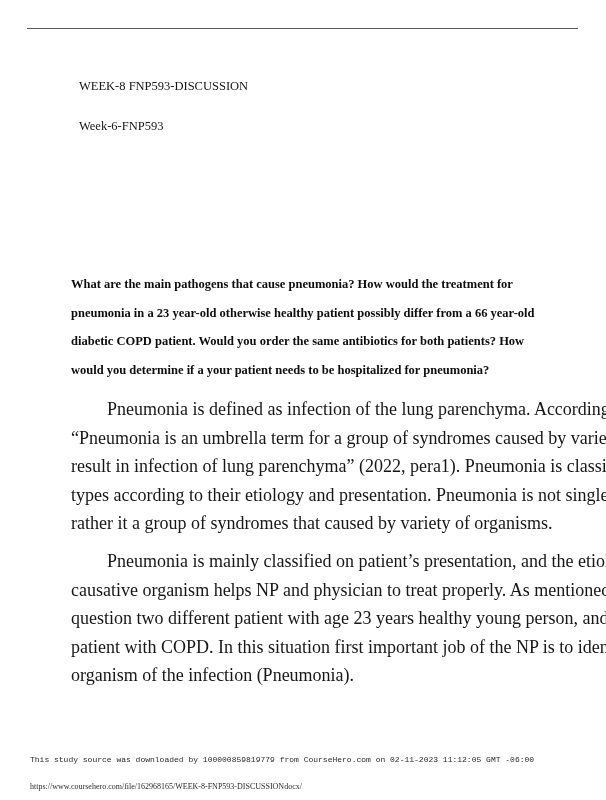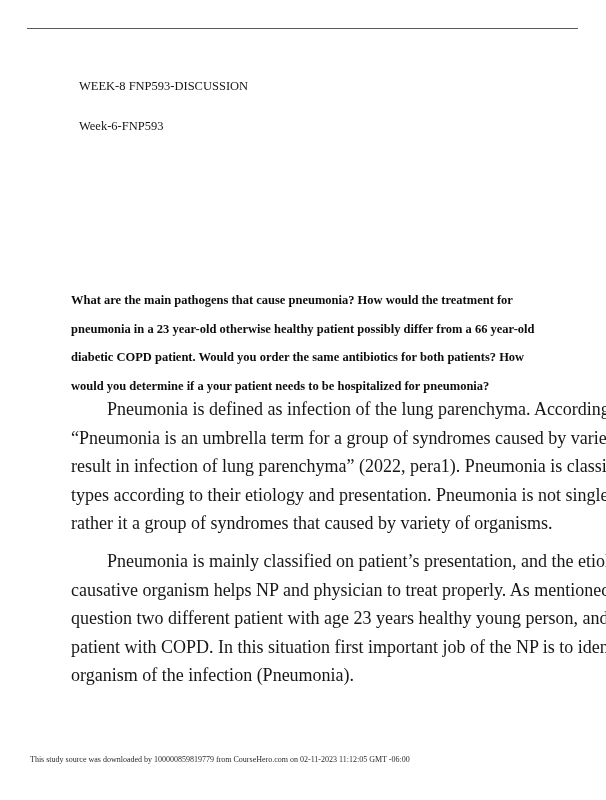--- a/index.html
+++ b/index.html
@@ -38,21 +38,20 @@
   .doc-subtitle { top: 112px; }
   .question {
     position: absolute;
     left: 71px;
     top: 270px;
     font-size: 12.5px;
     font-weight: bold;
     line-height: 28.5px;
     white-space: pre;
     color: #0d0d0d;
-    margin-top: 16px;
   }
   .body-para {
     position: absolute;
     left: 71px;
     font-size: 18px;
     line-height: 28.5px;
     white-space: pre;
     text-indent: 36px;
     color: #161616;
   }
@@ -60,21 +59,21 @@
   .body-para.p2 { top: 547px; }
   .footer-note,
   .footer-url {
     position: absolute;
     left: 30px;
     font-size: 8px;
     line-height: 10px;
     white-space: pre;
     color: #2a2a2a;
   }
-  .footer-note { top: 755px; }
+  .footer-note { top: 755px; font-family: Liberation Mono, monospace; }
   .footer-url  { top: 782px; text-decoration: none; color: #2a2a2a; }
 </style>
 </head>
 <body>
 
 <div class="page">
 
   <div class="header-rule"></div>
 
   <div class="doc-title">WEEK-8 FNP593-DISCUSSION</div>
@@ -93,14 +92,15 @@
 rather it a group of syndromes that caused by variety of organisms.</div>
 
   <div class="body-para p2">Pneumonia is mainly classified on patient’s presentation, and the etiology. Knowing the
 causative organism helps NP and physician to treat properly. As mentioned in the discussion
 question two different patient with age 23 years healthy young person, and 66 years old diabetic
 patient with COPD. In this situation first important job of the NP is to identifying the causative
 organism of the infection (Pneumonia).</div>
 
   <div class="footer-note">This study source was downloaded by 100000859819779 from CourseHero.com on 02-11-2023 11:12:05 GMT -06:00</div>
 
+  <a class="footer-url">https://www.coursehero.com/file/162968165/WEEK-8-FNP593-DISCUSSIONdocx/</a>
 
 </div>
 
 </body></html>

